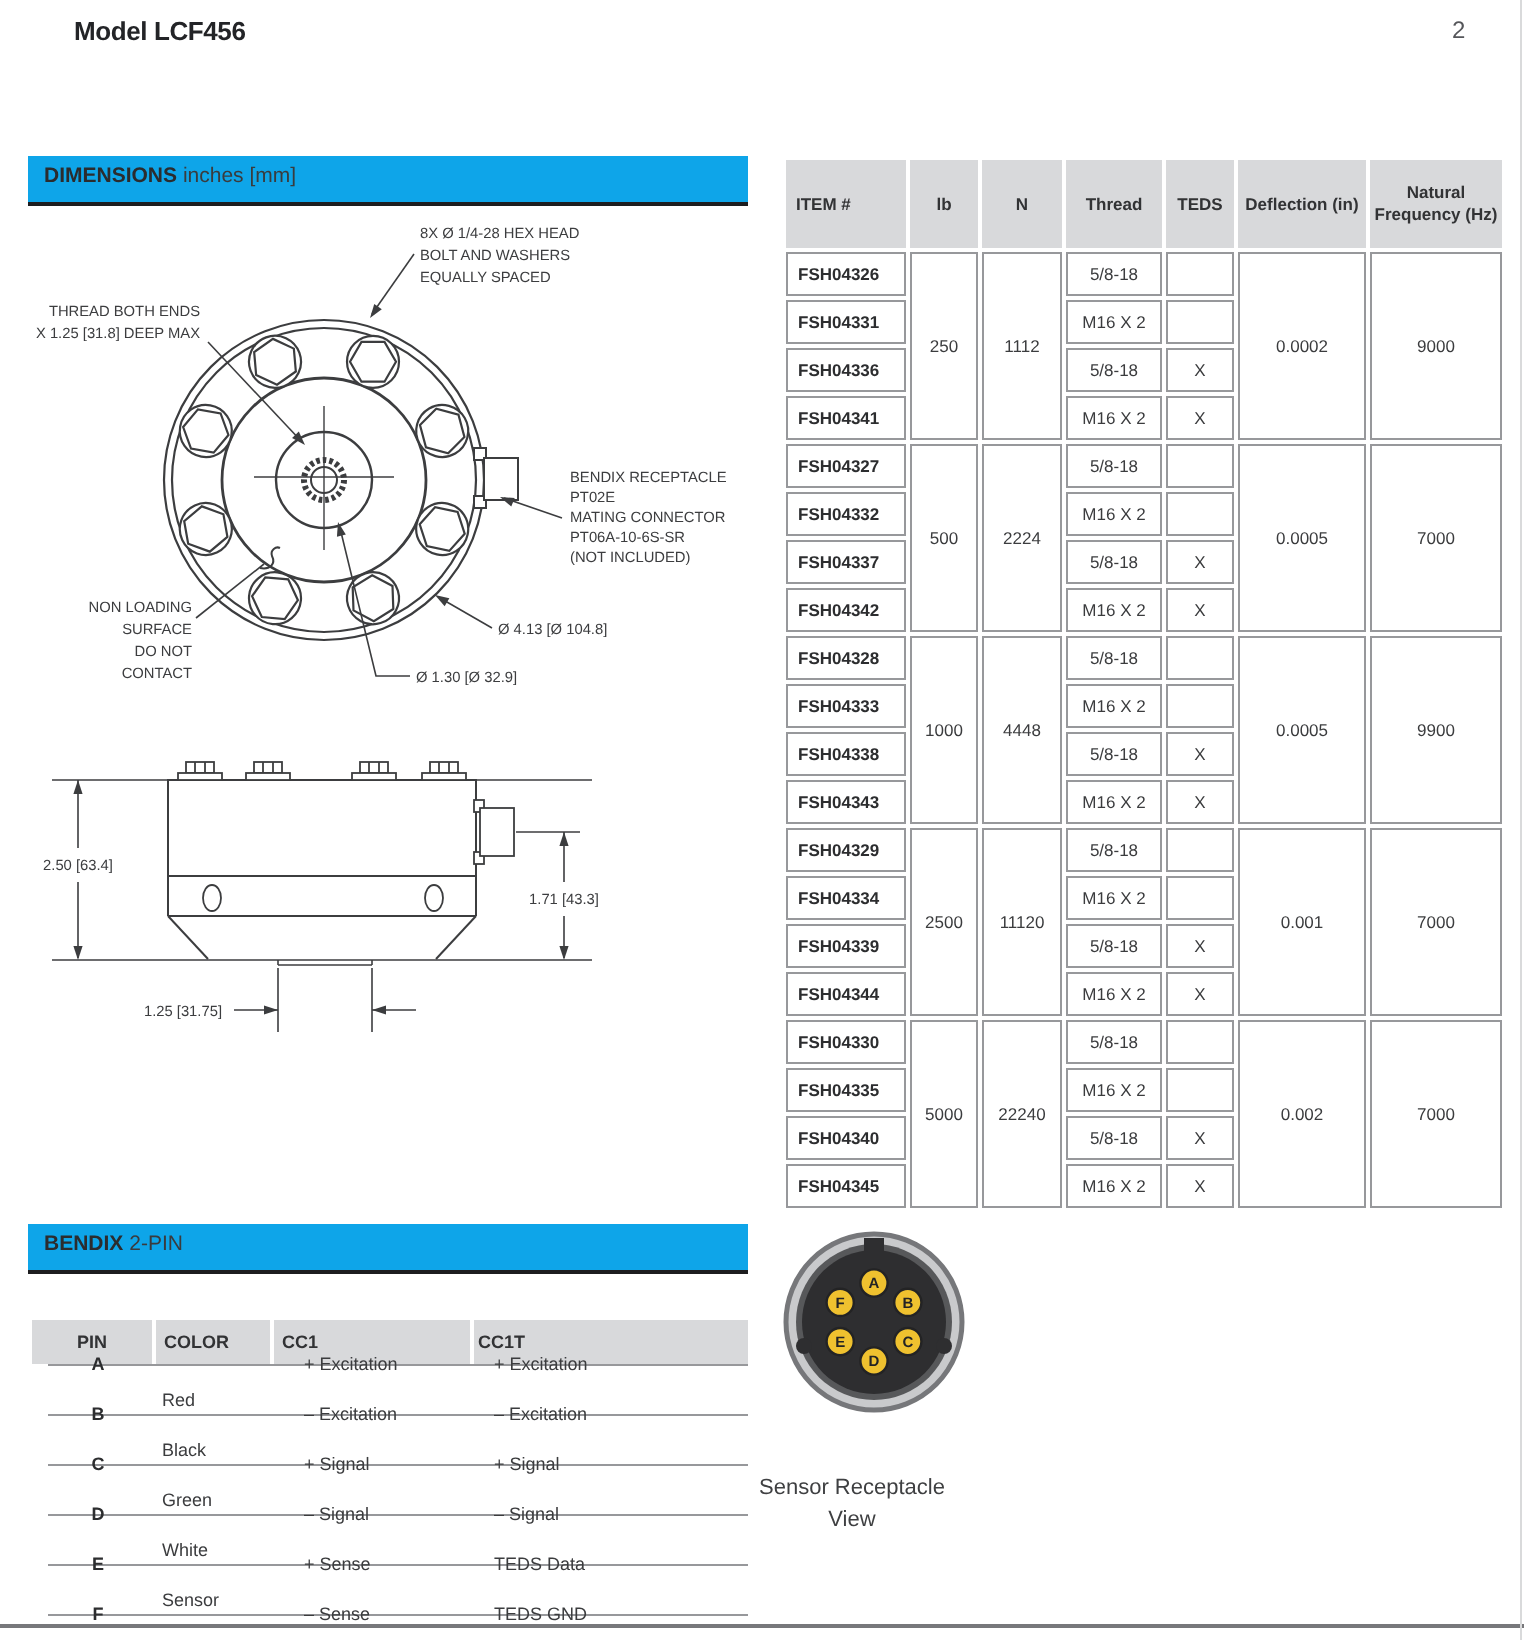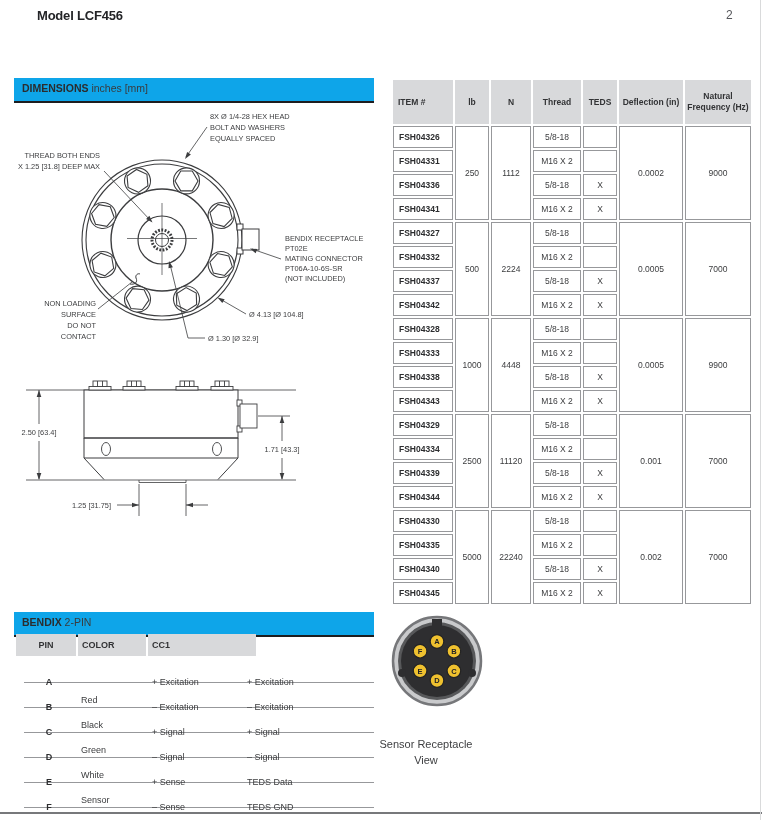--- a/index.html
+++ b/index.html
@@ -16,21 +16,21 @@
   .bar span{color:#3a3b3d;}
   
   #cap-panel{left:391px;top:78px;width:364px;}
   table.cap{border-collapse:separate;border-spacing:2px;table-layout:fixed;font-size:8.5px;color:#3b3c3e;}
   table.cap th{background:#d8d9db;font-weight:bold;height:44px;vertical-align:middle;
                text-align:center;padding:0 2px;color:#323335;line-height:1.25;}
   table.cap th.l{text-align:left;padding-left:5px;margin-left:47px;}
   table.cap td{border:1px solid #97989b;height:18px;text-align:center;vertical-align:middle;background:#fff;}
   table.cap td.item{font-weight:bold;text-align:left;padding-left:5px;color:#2c2d2f;margin-left:32px;}
   
-  #bendix-head{left:14px;top:634px;width:360px;display:flex;gap:2px;padding-left:2px;box-sizing:border-box;font-size:9px;font-weight:bold;color:#323335;}
+  #bendix-head{left:14px;top:660px;width:360px;display:flex;gap:2px;padding-left:2px;box-sizing:border-box;font-size:9px;font-weight:bold;color:#323335;}
   #bendix-head .hb{background:#d8d9db;height:22px;line-height:22px;}
   #bendix-rows{left:14px;top:658px;width:360px;font-size:9px;color:#3b3c3e;}
   .b-row{margin-left:10px;width:350px;height:24px;border-bottom:1px solid #97989b;
          display:grid;grid-template-columns:50px 68px 95px 1fr;align-items:center;}
   .b-row .pin{text-align:center;font-weight:bold;color:#2c2d2f;}
   .b-row .c2{padding-left:7px;margin-top:37px;}
   .b-row .c3{padding-left:10px;}
   .b-row .c4{padding-left:10px;}
   
   #conn-caption{left:378px;top:736px;width:96px;text-align:center;font-size:11px;color:#3f4042;line-height:16px;}
@@ -356,22 +356,23 @@
           </tr>
         </tbody>
     </table>
   </div>
 
   <div class="abs bar" style="left:14px;top:612px;width:352px;">
     <b>BENDIX</b>&nbsp;<span>2-PIN</span>
   </div>
   <div class="abs" id="bendix-head">
     <div class="hb" style="width:60px;text-align:center;">PIN</div>
-    <div class="hb" style="width:68px;padding-left:4px;box-sizing:border-box;">COLOR</div>
-    <div class="hb" style="width:108px;padding-left:4px;box-sizing:border-box;">CC1</div>
+    <div class="hb" style="width:57px;padding-left:4px;box-sizing:border-box;">COLOR</div>
+    <div class="hb" style="width:98px;padding-left:4px;box-sizing:border-box;">CC1</div>
+    <div class="hb" style="flex:1;padding-left:2px;box-sizing:border-box;">CC1T</div>
   </div>
   <div class="abs" id="bendix-rows">
       <div class="b-row">
         <div class="pin">A</div>
         <div class="c2">Red</div>
         <div class="c3">+ Excitation</div>
         <div class="c4">+ Excitation</div>
       </div>
       <div class="b-row">
         <div class="pin">B</div>

